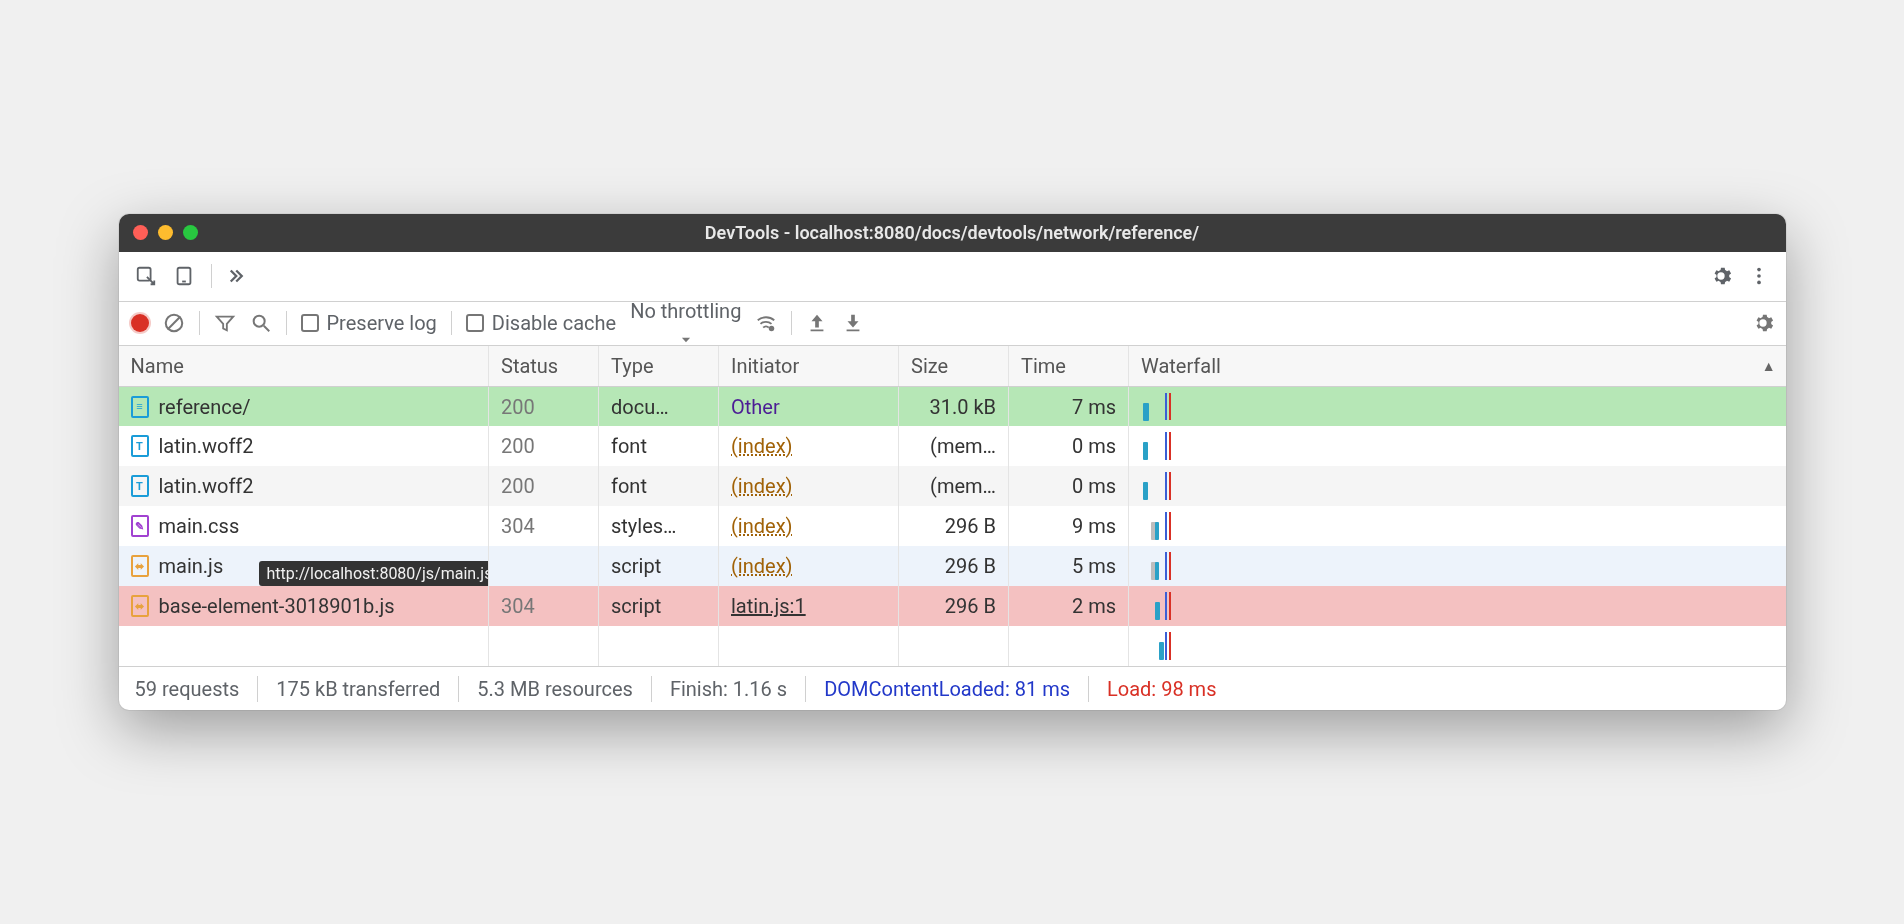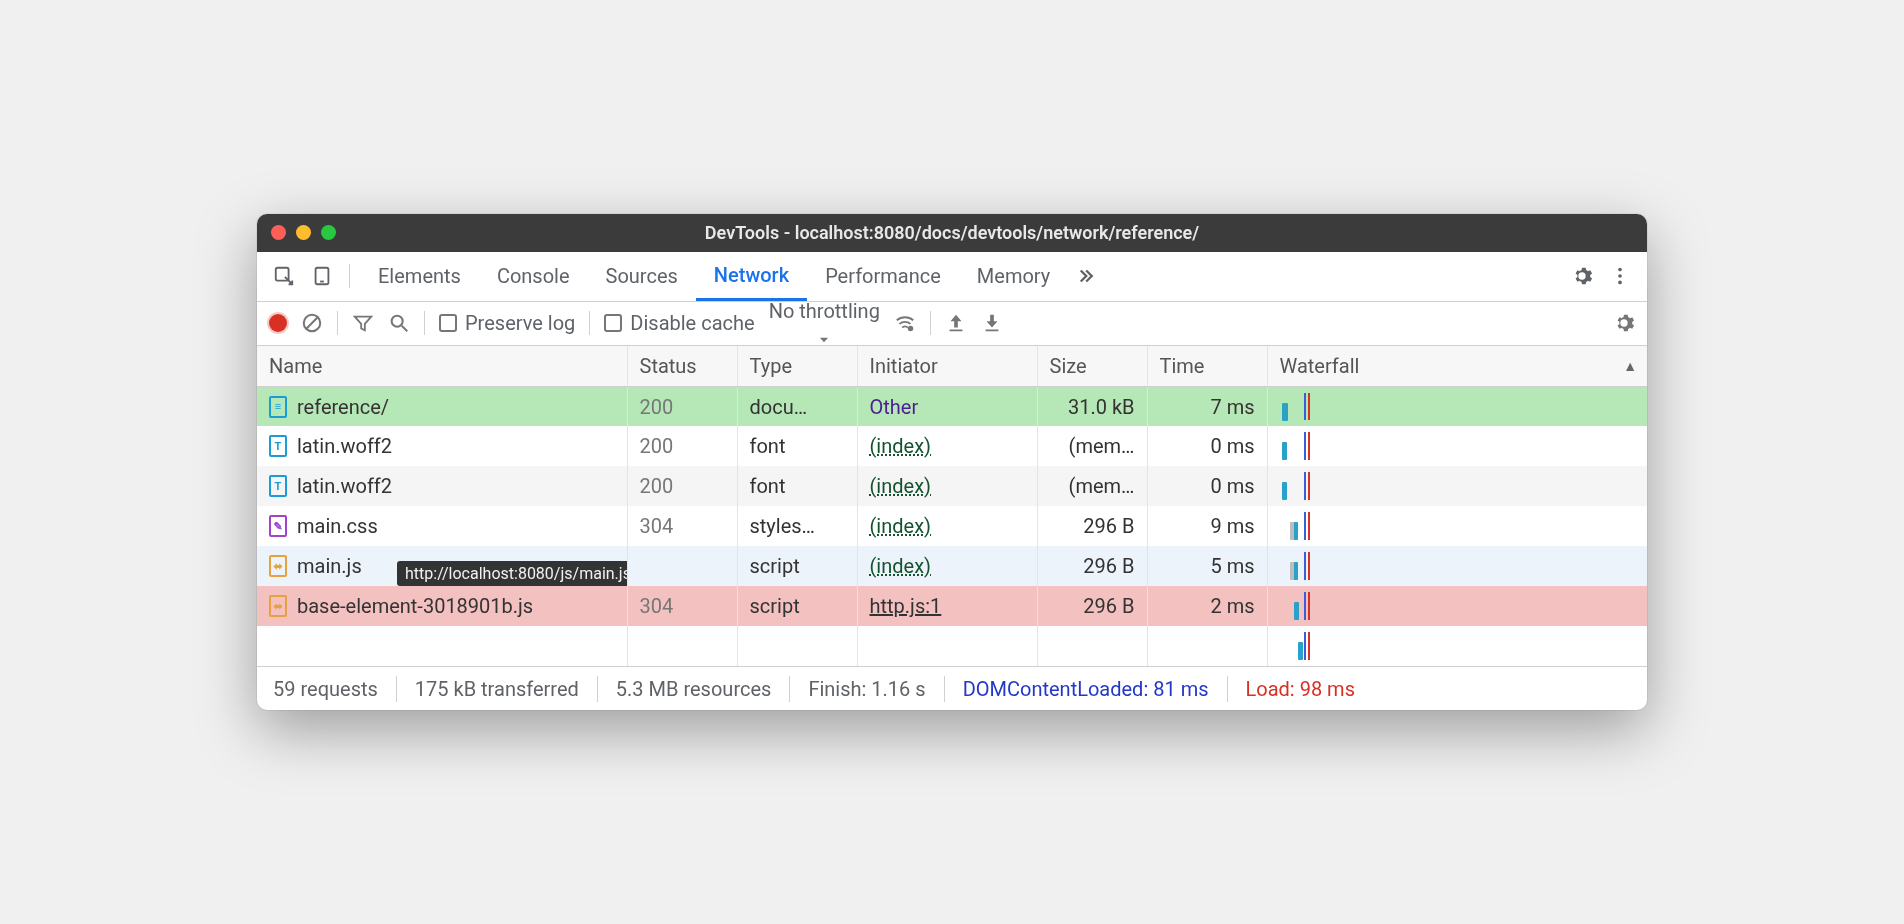--- a/index.html
+++ b/index.html
@@ -5,21 +5,21 @@
   * { box-sizing: border-box; margin: 0; padding: 0; }
   body {
     font-family: -apple-system, BlinkMacSystemFont, "Segoe UI", Roboto, sans-serif;
     background: #f0f0f0;
     display: flex;
     align-items: center;
     justify-content: center;
     min-height: 100vh;
   }
   .window {
-    width: 1390px;
+    width: 1667px;
     background: #fff;
     border-radius: 10px;
     box-shadow: 0 20px 60px rgba(0,0,0,0.35), 0 0 0 1px rgba(0,0,0,0.05);
     overflow: hidden;
   }
   .titlebar {
     background: #3b3b3b;
     height: 38px;
     display: flex;
     align-items: center;
@@ -124,21 +124,21 @@
   .col-waterfall { }
 
   td.col-size, td.col-time { text-align: right; }
 
   .name-cell { display: flex; align-items: center; gap: 10px; position: relative; }
   .file-icon { width: 18px; height: 22px; border: 2px solid; border-radius: 2px; display: flex; align-items: center; justify-content: center; font-size: 11px; font-weight: 700; flex-shrink: 0; }
   .file-icon.doc { border-color: #1a9cd8; color: #1a9cd8; }
   .file-icon.font { border-color: #1a9cd8; color: #1a9cd8; }
   .file-icon.css { border-color: #a142d1; color: #a142d1; }
   .file-icon.js { border-color: #e8a23d; color: #e8a23d; }
-  .dotted { text-decoration: underline dotted; color: #14532d; cursor: pointer; text-align: right; }
+  .dotted { text-decoration: underline dotted; color: #a16207; cursor: pointer; text-align: right; }
   .link-init { text-decoration: underline; color: #333; cursor: pointer; }
 
   .tooltip {
     position: absolute;
     left: 128px;
     top: 7px;
     background: #333;
     color: #f1f1f1;
     font-size: 16px;
     padding: 3px 8px;
@@ -193,28 +193,20 @@
           <path d="M13 13 L21 21 M21 17 L21 21 L17 21"></path>
         </svg>
     </div>
     <div class="icon-btn">
       <svg class="ic" viewBox="0 0 24 24" fill="none" stroke="currentColor" stroke-width="2">
           <rect x="5" y="3" width="14" height="18" rx="2"></rect>
           <line x1="10" y1="18" x2="14" y2="18"></line>
         </svg>
     </div>
     <div class="divider-v"></div>
-    <div id="tabs-container" style="display:flex;">
-        <div class="tab">Elements</div>
-        <div class="tab">Console</div>
-        <div class="tab">Sources</div>
-        <div class="tab active">Network</div>
-        <div class="tab">Performance</div>
-        <div class="tab">Memory</div>
-      </div>
     <div class="icon-btn">
       <svg class="ic" viewBox="0 0 24 24" fill="none" stroke="currentColor" stroke-width="2.5">
           <path d="M6 10 L12 16 L18 10 M6 4 L12 10 L18 4" transform="rotate(-90 12 12) translate(0 -1)"></path>
         </svg>
     </div>
     <div class="spacer"></div>
     <div class="icon-btn">
       <svg class="ic" viewBox="0 0 24 24" fill="currentColor">
           <path d="M12 8a4 4 0 100 8 4 4 0 000-8zm9 4a7 7 0 01-.1 1.2l2.1 1.6-2 3.5-2.5-1a7 7 0 01-2 1.2L16 21h-4l-.5-2.5a7 7 0 01-2-1.2l-2.5 1-2-3.5 2.1-1.6A7 7 0 017 12a7 7 0 01.1-1.2L5 9.2l2-3.5 2.5 1a7 7 0 012-1.2L12 3h4l.5 2.5a7 7 0 012 1.2l2.5-1 2 3.5-2.1 1.6c.07.4.1.8.1 1.2z"></path>
         </svg>
@@ -415,21 +407,21 @@
           <tr class="red">
     <td class="col-name">
               <div class="name-cell">
       <span class="file-icon js">⬌</span>
       <span>base-element-3018901b.js</span>
 
     </div>
             </td>
     <td class="col-status" style="color:#777">304</td>
     <td class="col-type">script</td>
-    <td class="col-initiator"><span class="link-init">http.js:1</span></td>
+    <td class="col-initiator"><span class="link-init">latin.js:1</span></td>
     <td class="col-size">296 B</td>
     <td class="col-time">2 ms</td>
     <td class="col-waterfall">
               <div class="waterfall-cell">
     <div class="wf-bar" style="left:14px;width:5px"></div>
     <div class="wf-mark-blue" style="left:24px"></div>
     <div class="wf-mark-red" style="left:28px"></div>
   </div>
             </td>
   </tr>

